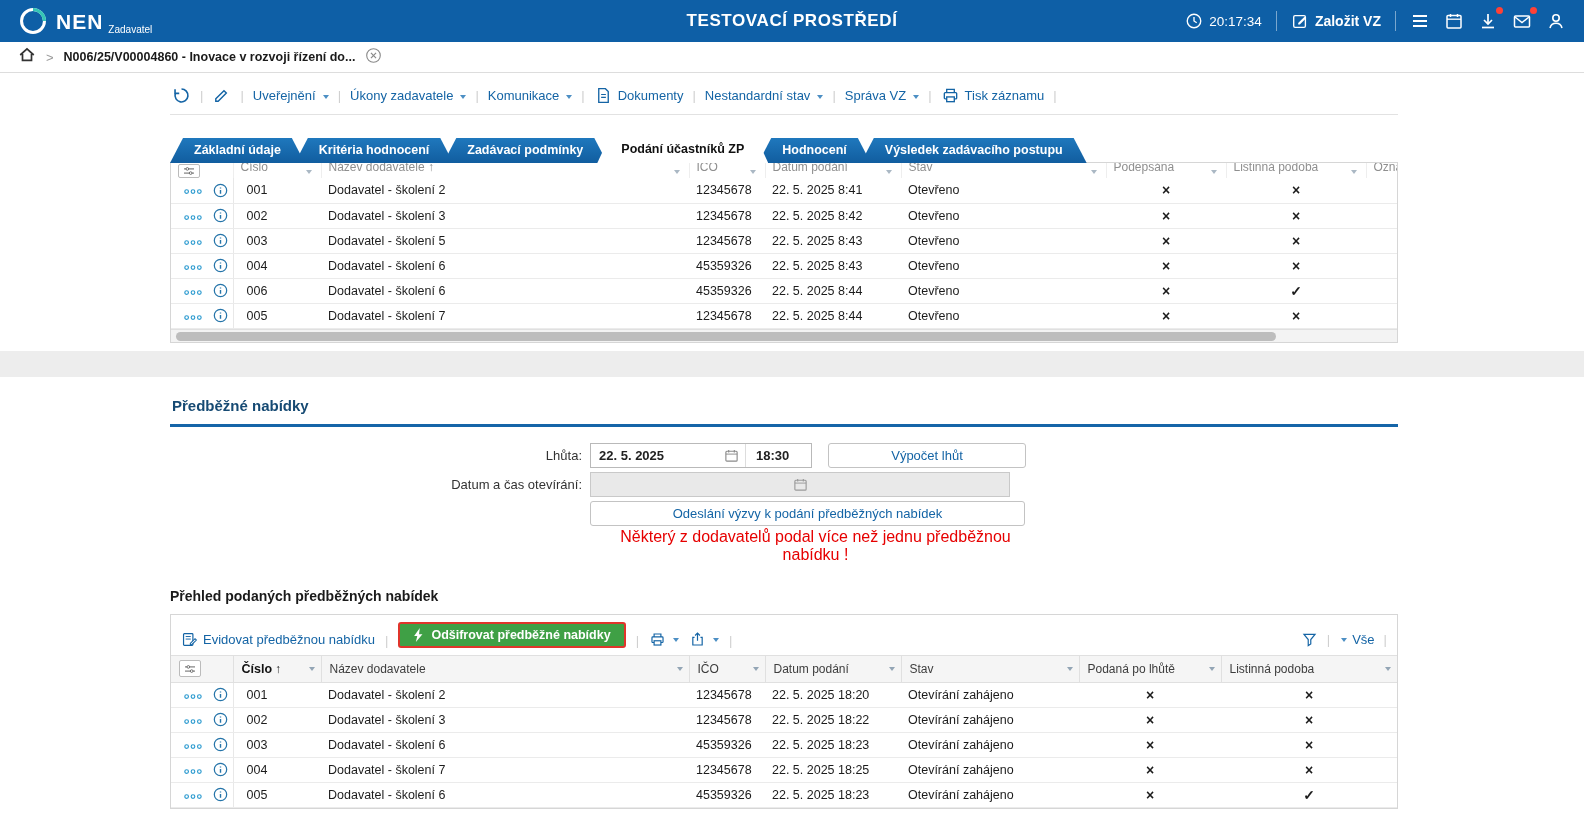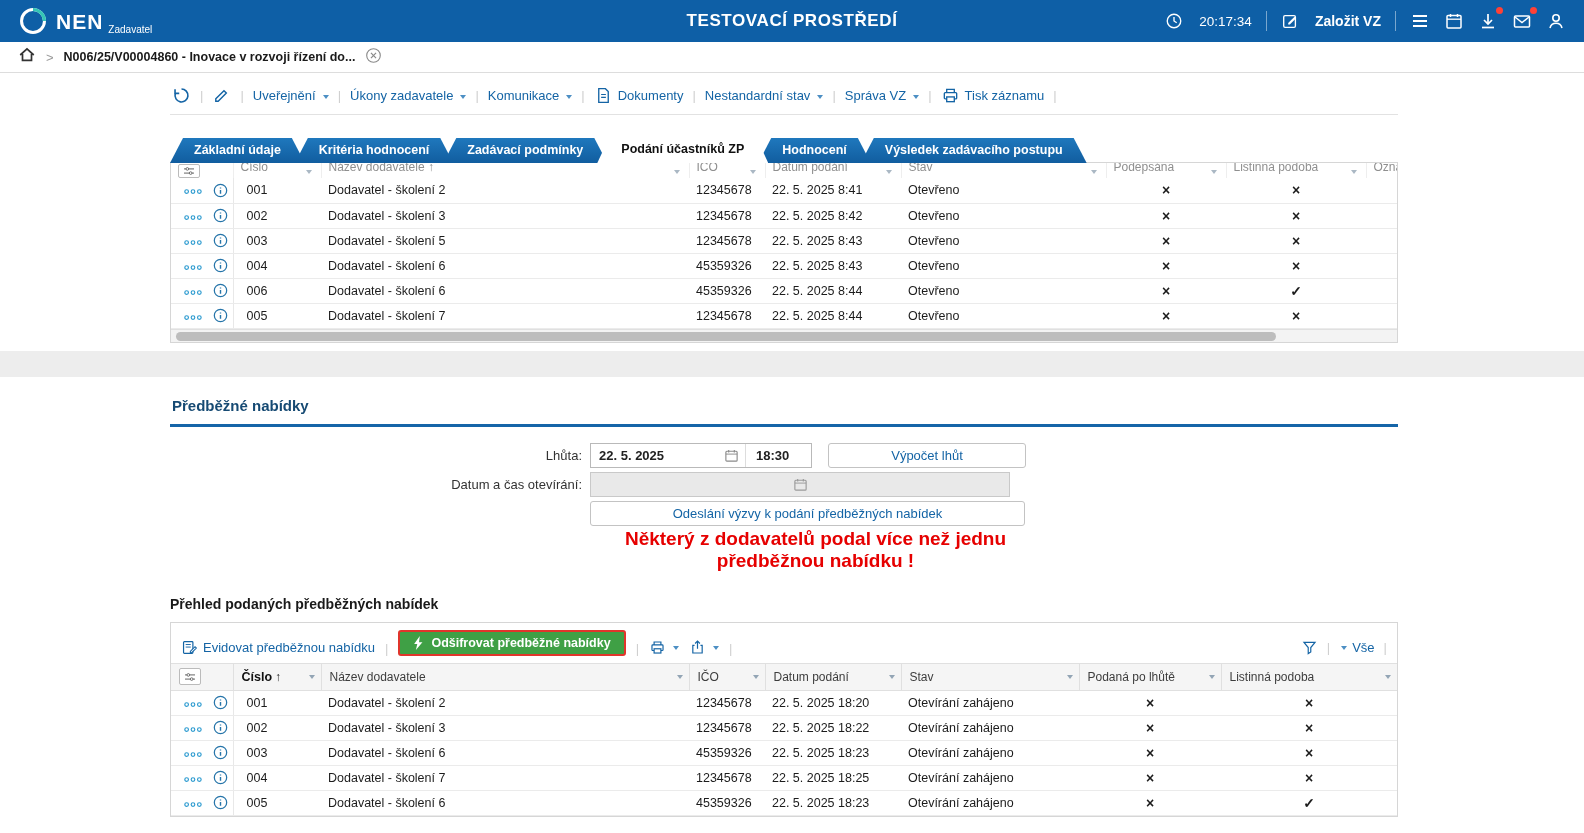--- a/index.html
+++ b/index.html
@@ -8,21 +8,21 @@
   .page{width:1584px;height:632px;position:relative;background:#fff;border-radius:30px;}
 
   
   .topbar{height:42px;background:#0e5fa6;display:flex;align-items:center;padding:0 18px;position:relative;color:#fff;}
   .brand{display:flex;align-items:center;gap:8px;cursor:pointer;}
   .logo{width:30px;height:30px;display:block;}
   .brand-name{font-size:21px;font-weight:bold;letter-spacing:1px;line-height:1;}
   .brand-sub{font-size:10px;align-self:flex-end;margin-left:-3px;padding-bottom:1px;}
   .env-title{position:absolute;left:50%;transform:translateX(-50%);font-weight:bold;font-size:17px;letter-spacing:.6px;}
   .top-right{margin-left:auto;display:flex;align-items:center;gap:14px;}
-  .tr-item{display:flex;align-items:center;gap:16px;font-size:13.5px;cursor:pointer;position:relative;}
+  .tr-item{display:flex;align-items:center;gap:6px;font-size:13.5px;cursor:pointer;position:relative;}
   .vz-label{font-weight:bold;font-size:14px;}
   .vsep{width:1px;height:20px;background:rgba(255,255,255,.45);}
   .icon18{width:18px;height:18px;display:block;}
   .icon20{width:20px;height:20px;display:block;}
   .badge{position:absolute;top:-4px;right:-5px;width:7px;height:7px;border-radius:50%;background:#ff4136;}
 
   
   .breadcrumb{height:31px;display:flex;align-items:center;gap:10px;padding:0 18px;background:#fff;border-bottom:1px solid #ddd;}
   .bc-home{width:18px;height:18px;cursor:pointer;}
   .bc-sep{color:#999;font-size:13px;}
@@ -82,21 +82,21 @@
   .frow{display:flex;align-items:center;}
   .flabel{width:420px;text-align:right;padding-right:8px;font-size:13px;color:#333;}
   .datetime{display:flex;align-items:center;width:222px;height:25px;border:1px solid #b9b9b9;background:#fff;}
   .dt-date{flex:1;padding:0 8px;font-weight:bold;font-size:13px;}
   .dt-cal{width:15px;height:15px;display:block;cursor:pointer;}
   .dt-time{width:66px;padding:0 10px;font-weight:bold;font-size:13px;border-left:1px solid #ddd;margin-left:6px;height:100%;line-height:23px;}
   .btn-plain{height:25px;border:1px solid #c3c3c3;border-radius:3px;background:#fff;color:#1464a5;font-size:13px;cursor:pointer;font-family:inherit;}
   .vypocet{width:198px;margin-left:16px;}
   .disabled-input{width:420px;height:25px;background:#e9e9e9;border:1px solid #c9c9c9;display:flex;align-items:center;justify-content:center;}
   .send-btn{width:435px;}
-  .warning{margin-left:428px;width:435px;text-align:center;color:#e60000;font-weight:bold;font-size:19px;margin-top:-2px;}
+  .warning{margin-left:428px;width:435px;text-align:center;color:#e60000;font-weight:normal;font-size:16px;margin-top:-2px;}
 
   
   .list-title{font-weight:bold;font-size:14px;margin:24px 0 10px;color:#1a1a1a;}
   .t2toolbar{display:flex;align-items:flex-end;gap:10px;padding:7px 10px;}
   .tb-icon{width:17px;height:17px;display:block;cursor:pointer;}
   .green-btn{display:flex;align-items:center;gap:7px;background:#3fa045;color:#fff;font-weight:bold;font-size:12.5px;border:2px solid #e0352b;border-radius:3px;padding:4px 13px;cursor:pointer;font-family:Liberation Sans, sans-serif;}
   .bolt{width:11px;height:14px;display:block;}
   .t2right{margin-left:auto;display:flex;align-items:center;gap:9px;}
 
   .t2 thead th{height:27px;background:#f5f5f5;border-top:1px solid #e0e0e0;border-bottom:1px solid #e0e0e0;border-right:1px solid #e0e0e0;font-weight:normal;font-size:12px;color:#3d3d3d;text-align:left;padding:0 8px;position:relative;cursor:pointer;}

